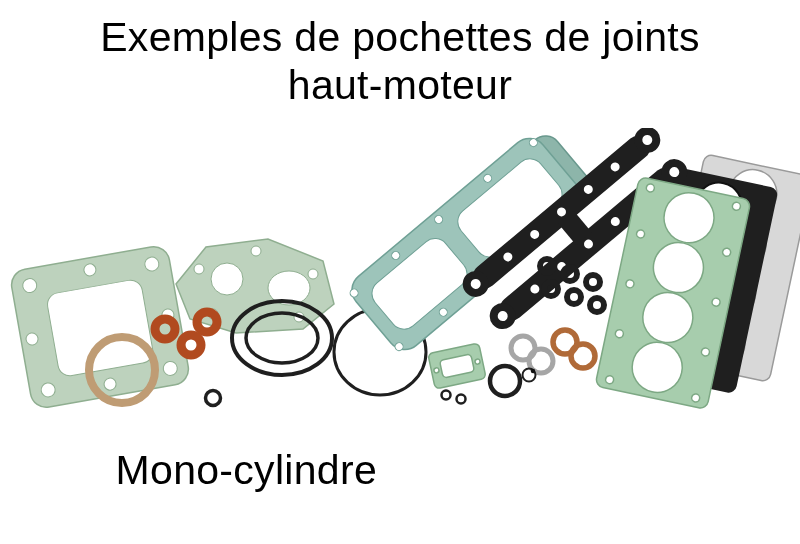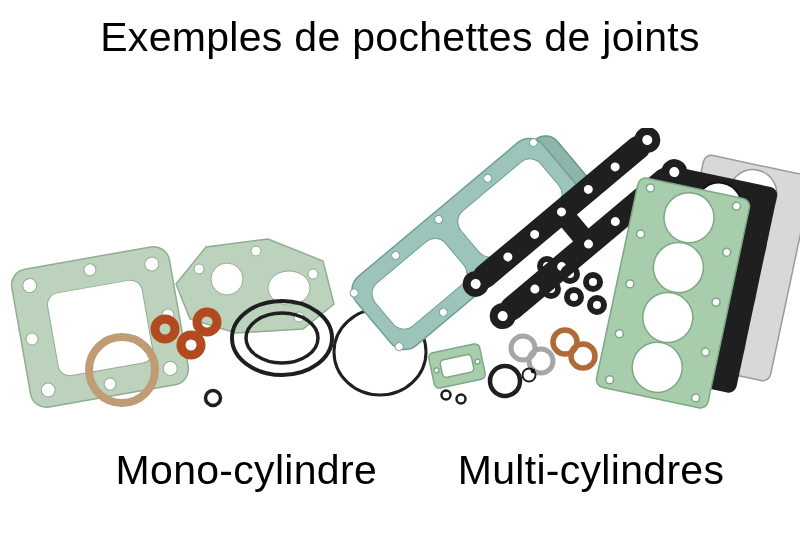--- a/index.html
+++ b/index.html
@@ -62,20 +62,21 @@
   .ring-copper{fill:none;stroke:var(--copper);}
   .ring-grey{fill:none;stroke:#a6a6a6;}
 </style>
 </head>
 <body>
 
 <div class="page">
 
   <h1 class="title">
     <span class="title-line">Exemples de pochettes de joints</span>
+    <span class="title-line">haut-moteur</span>
   </h1>
 
   <div class="figure fig-mono">
     <svg viewBox="0 0 440 215" width="440" height="215" aria-hidden="true">
 
       <g transform="rotate(-10 100 105)">
         <rect class="g-green" x="20" y="35" width="160" height="140" rx="16"></rect>
         <rect class="hole" x="52" y="64" width="96" height="84" rx="12"></rect>
         <circle class="hole" cx="38" cy="52" r="7"></circle>
         <circle class="hole" cx="162" cy="52" r="7"></circle>
@@ -231,15 +232,14 @@
       </g>
 
       <g>
         <circle class="ring-black" cx="101" cy="267" r="4.5" stroke-width="2.5"></circle>
         <circle class="ring-black" cx="116" cy="271" r="4.5" stroke-width="2.5"></circle>
       </g>
     </svg>
   </div>
 
   <div class="caption cap-mono">Mono-cylindre</div>
-  <div class="caption cap-multi">Multi-cylindres</div>
 
 </div>
 
 </body></html>

